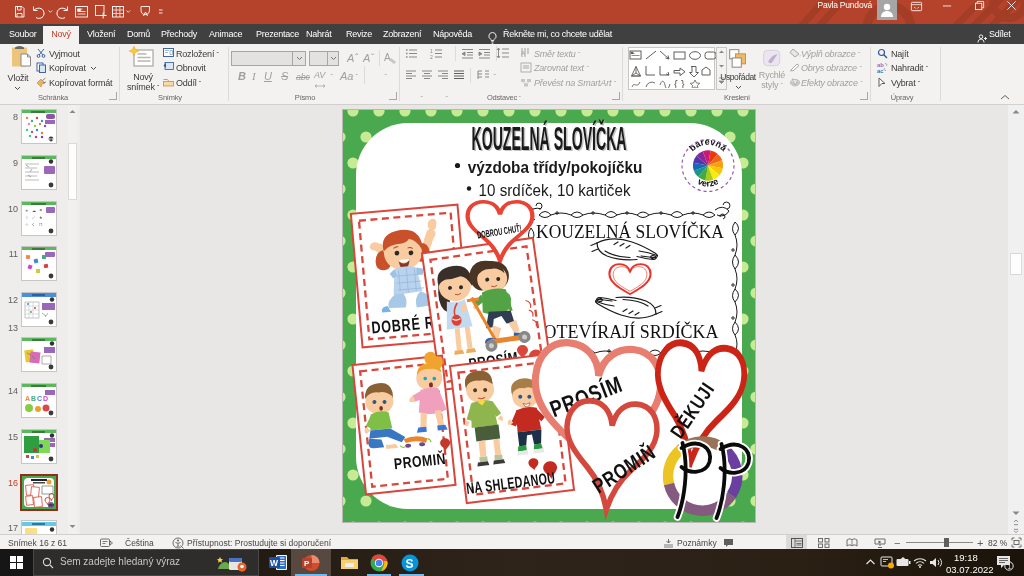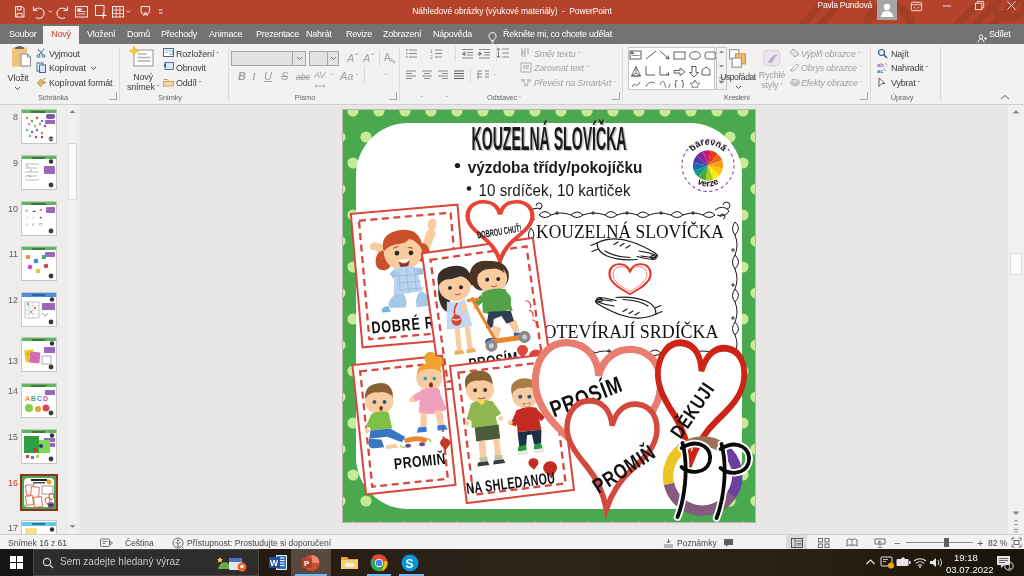--- a/index.html
+++ b/index.html
@@ -8,21 +8,21 @@
   .abs { position:absolute; }
 
   
   #titlebar { position:absolute; left:0; top:0; width:1024px; height:24px; background:#b5432b; overflow:hidden; }
   #titlebar .deco { position:absolute; right:0; top:0; width:260px; height:24px; }
   .qat { position:absolute; top:0; height:24px; display:flex; align-items:center; color:#fff; }
   .ttext { position:absolute; top:6px; width:100%; text-align:center; color:#fff; font-size:8.5px; letter-spacing:-0.1px; }
   .tright { position:absolute; top:0; right:0; height:24px; display:flex; color:#fff; font-size:9px; letter-spacing:-0.2px; }
 
   
-  #tabrow { position:absolute; left:0; top:24px; width:1024px; height:20px; background:#737373; color:#fff; font-size:9px; letter-spacing:-0.25px; }
+  #tabrow { position:absolute; left:0; top:24px; width:1024px; height:20px; background:#404040; color:#fff; font-size:9px; letter-spacing:-0.25px; }
   .tab { position:absolute; top:0; height:20px; line-height:20px; }
   .tab.active { background:#f3f2f1; color:#c33f28; text-align:center; top:2px; height:18px; line-height:17px; }
 
   
   #ribbon { position:absolute; left:0; top:44px; width:1024px; height:61px; background:#f3f2f1; border-bottom:1px solid #d2d0ce; font-size:9px; letter-spacing:-0.2px; color:#3b3a39; }
   .gsep { position:absolute; top:3px; height:54px; width:1px; background:#dddbd9; }
   .glabel { position:absolute; bottom:2px; font-size:7.5px; color:#696764; width:100px; text-align:center; }
   .launcher { position:absolute; width:8px; height:8px; border-left:1px solid #8a8886; border-top:1px solid #8a8886; transform:rotate(180deg); opacity:.7; }
   .rtxt { position:absolute; white-space:nowrap; color:#3b3a39; }
   .gray { color:#a19f9d !important;font-style:italic; }
@@ -82,21 +82,20 @@
         <rect x="112.5" y="6.5" width="11" height="10.5" stroke-width="0.9"></rect>
         <path d="M112.5 10h11 M112.5 13.5h11 M116.2 6.5v10.5 M119.9 6.5v10.5" stroke-width="0.7"></path>
         <path d="M126.5 10.5l1.8 1.8 1.8-1.8" stroke-width="0.8"></path>
 
         <path d="M141 6.5h8.5M141 6.5v3.5c0 3 1.5 4.5 4.2 4.5s4.3-1.5 4.3-4.5V6.5" stroke-width="0.9"></path>
         <path d="M143.5 16l2-4 2 4" stroke-width="0.9"></path>
 
         <path d="M159 10h3.5 M159 13h3.5" stroke-width="0.9"></path>
       </g>
     </svg>
-    <div class="ttext">Náhledové obrázky (výukové materiály)&nbsp; -&nbsp; PowerPoint</div>
     <div class="tright">
       <span style="margin-right:5px;font-size:8.5px">Pavla Pundová</span>
       <span style="width:20px;height:20px;background:#a6a6a6;display:inline-block;position:relative;margin-right:13px">
         <svg width="20" height="20" viewBox="0 0 20 20">
             <circle cx="10" cy="7" r="3.2" fill="#fff"></circle>
             <path d="M4 17c0-4 3-6 6-6s6 2 6 6z" fill="#fff"></path>
           </svg>
       </span>
       <svg width="13" height="13" viewBox="0 0 14 14" style="margin-right:19px">
           <rect x="1.5" y="2.5" width="11" height="9" rx="1" fill="none" stroke="#fff" stroke-width="0.9"></rect>
@@ -499,21 +498,21 @@
             <circle cx="30" cy="6.5" r="2.2" fill="#333"></circle>
             <rect x="20" y="10" width="13" height="7" fill="#9a68b8"></rect>
             <path d="M3 9h14v16H3z" fill="none" stroke="#aaa" stroke-width="0.7"></path>
             <path d="M3 13h14M3 17h14M3 21h14M7 9v16M11 9v16" stroke="#bbb" stroke-width="0.5"></path>
             <circle cx="6" cy="11" r="1" fill="#48c"></circle>
             <circle cx="13" cy="15" r="1" fill="#c44"></circle>
             <circle cx="9" cy="19" r="1" fill="#4a8"></circle>
             <path d="M20 20l4 3M26 20l-3 4" stroke="#888" stroke-width="0.7"></path>
             <circle cx="29" cy="29" r="2.4" fill="#3a3a3a"></circle>
           </svg></div>
-      <div class="thumbnum" style="left:4px;top:251px">13</div>
+      <div class="thumbnum" style="left:4px;top:218px">13</div>
       <div class="thumb" style="top:233px"><svg width="34" height="33" viewBox="0 0 34 33">
             <rect width="34" height="33" fill="#fff"></rect>
             <path d="M0 0h34v3H0z" fill="#5cb85c"></path>
             <rect x="10" y="1" width="13" height="2" fill="#3a7a3a"></rect>
             <circle cx="30" cy="5.5" r="2.2" fill="#333"></circle>
             <rect x="22" y="9" width="11" height="6" fill="#9a68b8"></rect>
             <rect x="3" y="12" width="9" height="12" fill="#e8c830" transform="rotate(-8 7 18)"></rect>
             <rect x="8" y="14" width="10" height="11" fill="#d86ab8" transform="rotate(6 13 19)"></rect>
             <path d="M20 18h9v8h-9z" fill="none" stroke="#888" stroke-width="0.7"></path>
             <path d="M5 15l4 2M10 18l3 3" stroke="#775" stroke-width="0.7"></path>

